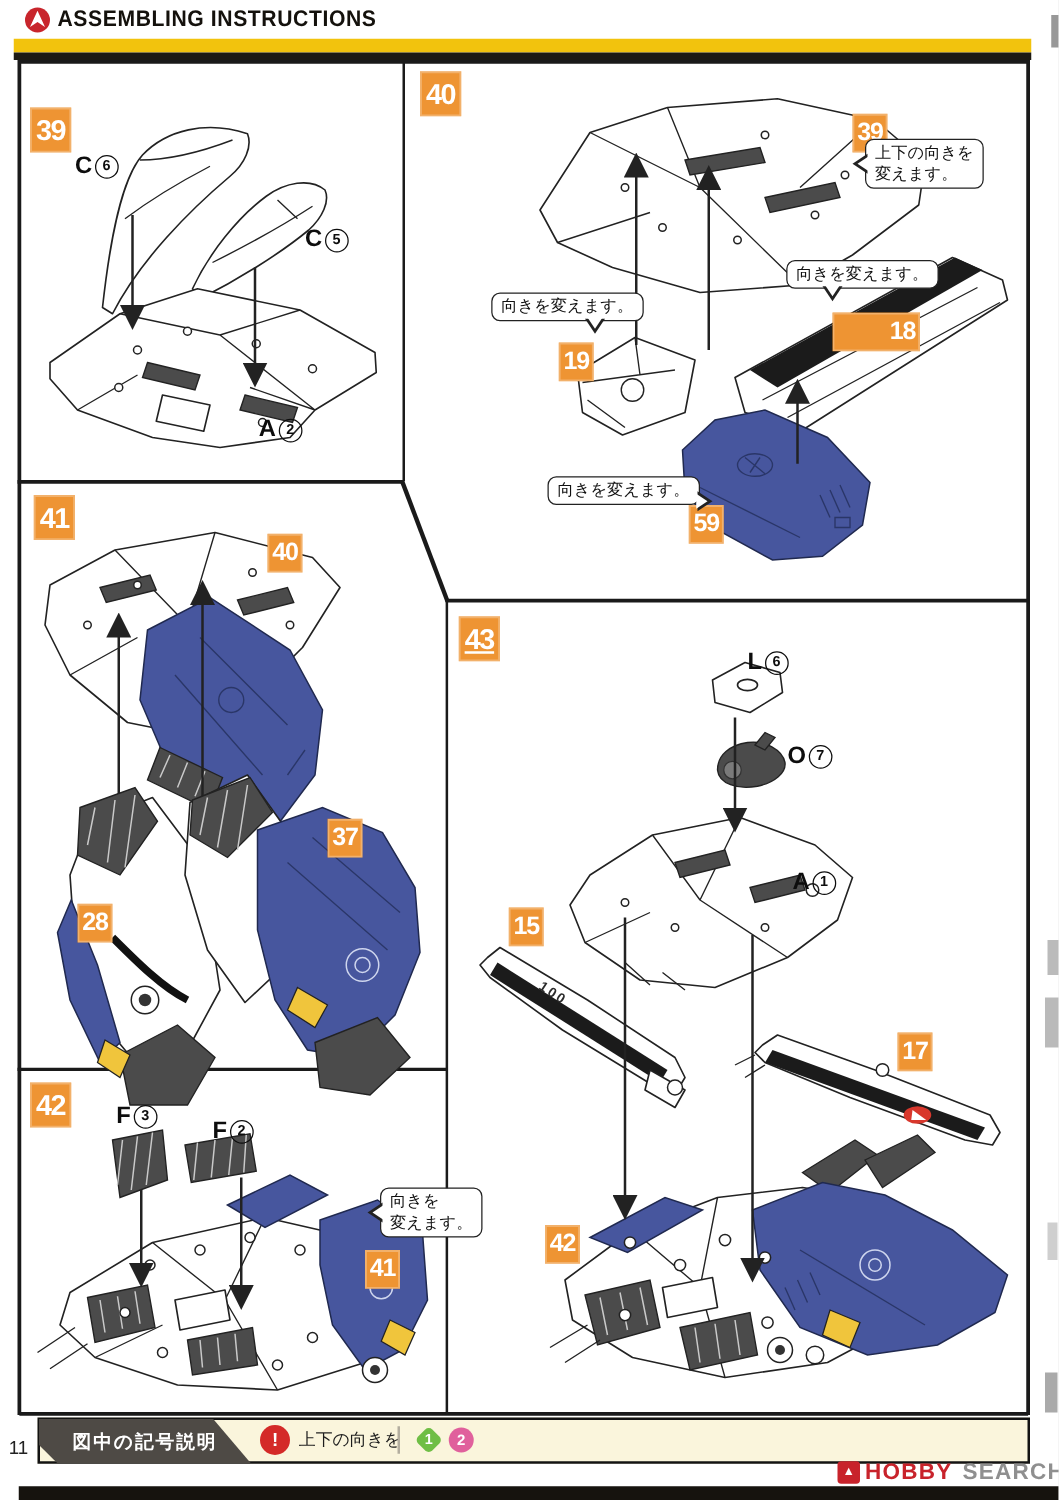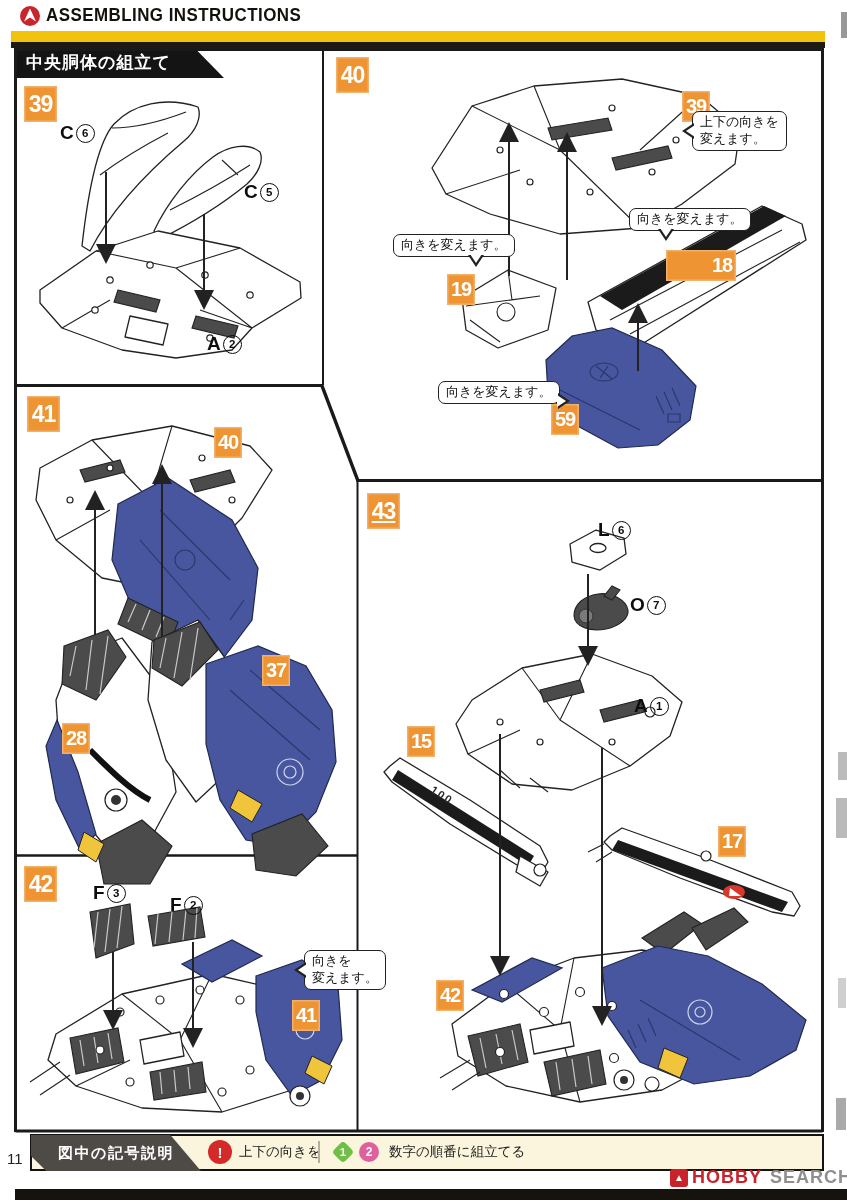--- a/index.html
+++ b/index.html
@@ -284,21 +284,20 @@
       <circle class="peg" r="10" cx="624" cy="1080"></circle>
         <circle cx="624" cy="1080" r="4" fill="#333"></circle>
       <circle class="peg" r="7" cx="652" cy="1084"></circle>
       <path class="ln2" d="M470,1060 L440,1078 M480,1072 L452,1090" stroke-width="2"></path>
       <line class="arrow" x1="588" y1="574" x2="588" y2="662" marker-end="url(#ah)"></line>
       <line class="arrow" x1="500" y1="734" x2="500" y2="972" marker-end="url(#ah)"></line>
       <line class="arrow" x1="602" y1="748" x2="602" y2="1022" marker-end="url(#ah)"></line>
     </g>
   </svg>
 
-  <div class="sec-title">中央胴体の組立て</div>
 
   <div class="badge big" style="left:24px;top:86px;">39</div>
   <div class="badge big" style="left:336px;top:57px;">40</div>
   <div class="badge big" style="left:27px;top:396px;">41</div>
   <div class="badge big" style="left:24px;top:866px;">42</div>
   <div class="badge big" style="left:367px;top:493px;text-decoration:underline;">43</div>
   <div class="badge small" style="left:682px;top:91px;">39</div>
   <div class="badge small" style="left:447px;top:274px;">19</div>
   <div class="badge small" style="left:666px;top:250px;padding-left:42px;">18</div>
   <div class="badge small" style="left:551px;top:404px;">59</div>
@@ -365,21 +364,20 @@
 
   <div class="legend">
     <div class="legend-box">図中の記号説明</div>
     <div class="caution-ic">!</div>
     <div class="legend-txt" style="left:207px;">上下の向きを</div>
     <div class="legend-div"></div>
     <div class="order-green">
         <span>1</span>
       </div>
     <div class="order-pink">2</div>
-    <div class="legend-txt" style="left:357px;">数字の順番に組立てる</div>
   </div>
 
   <div class="pagenum">11</div>
   <div class="bottom-bar"></div>
 
   <div class="watermark">
     <div class="wm-ic">▲</div>
     <span class="wm-red">HOBBY</span>
     <span class="wm-gray">SEARCH</span>
   </div>

